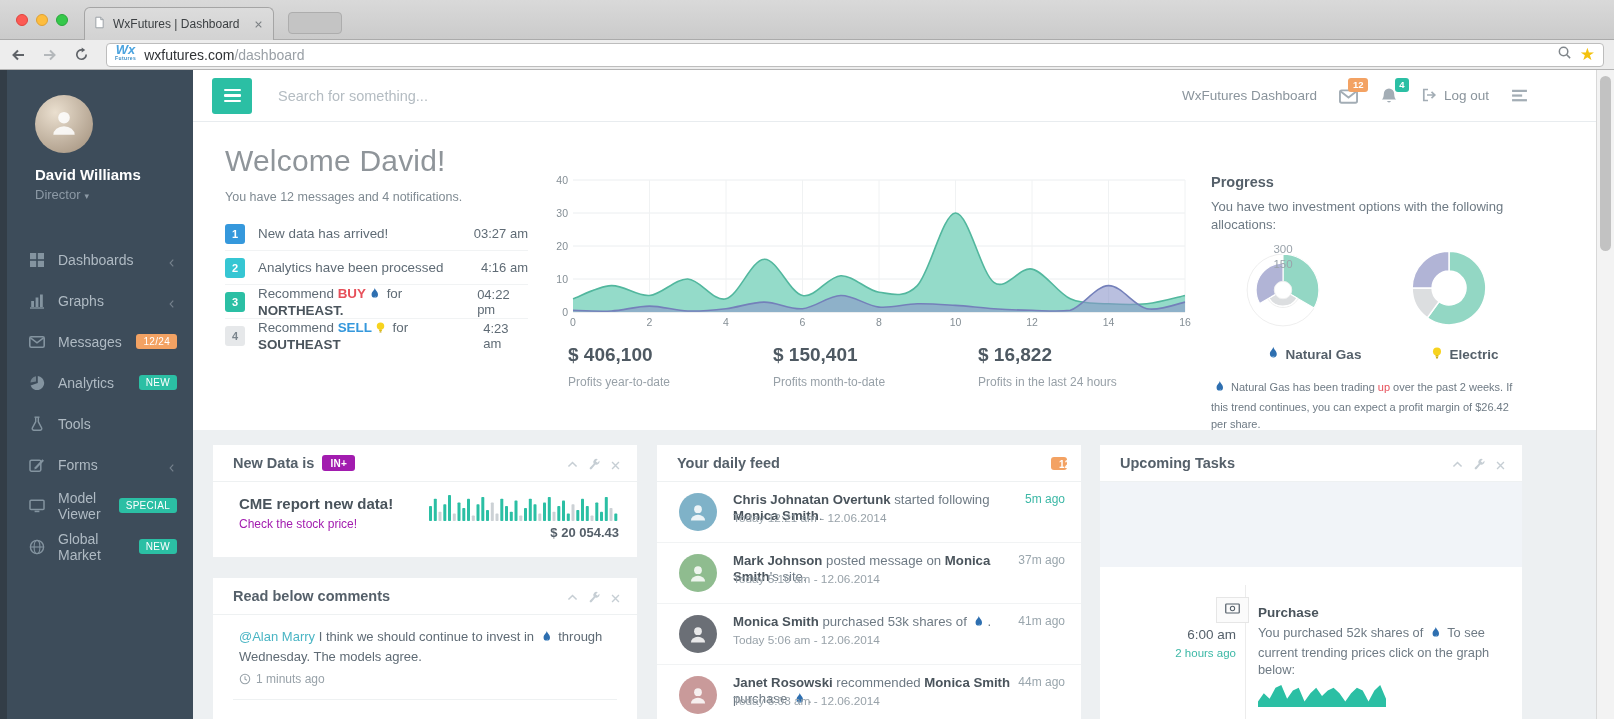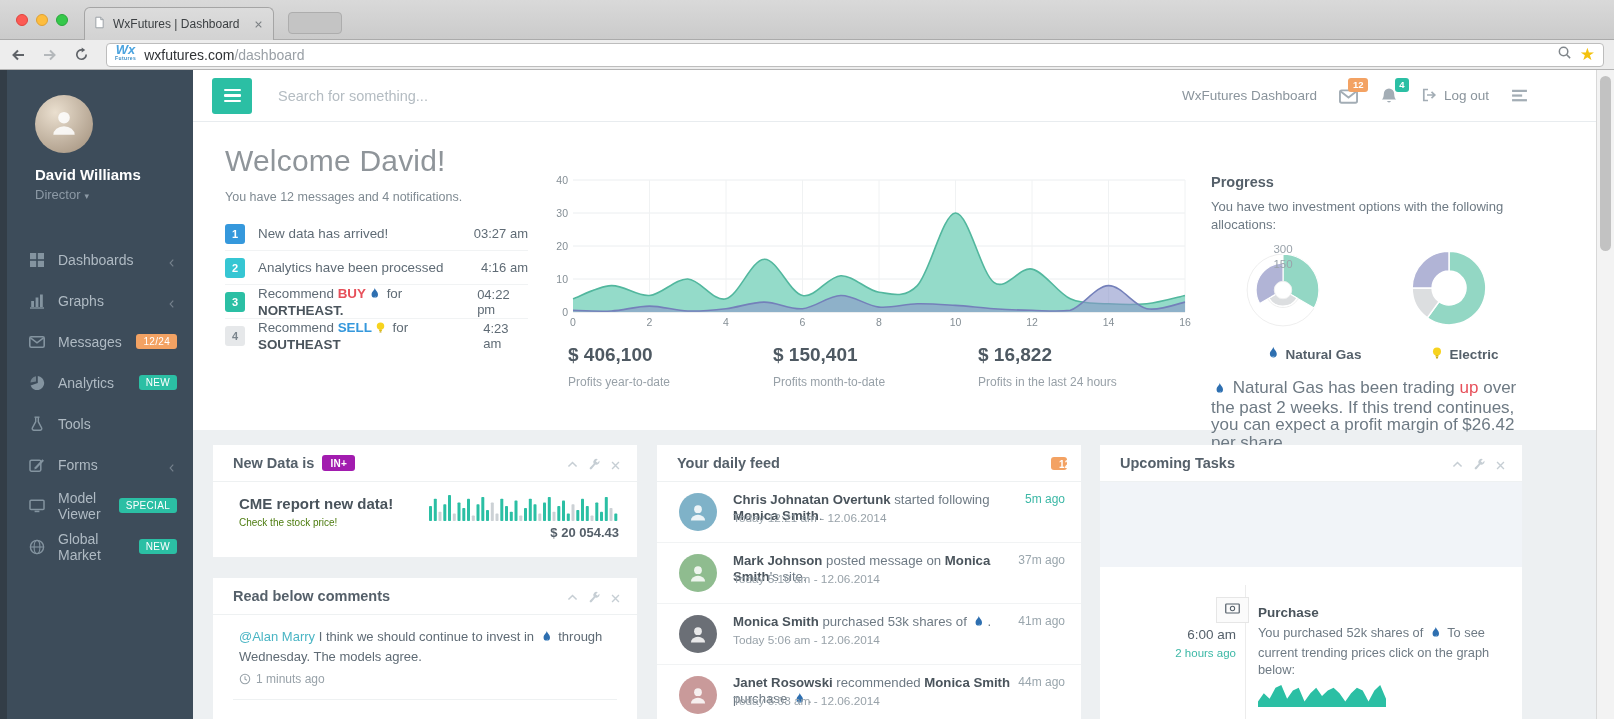--- a/index.html
+++ b/index.html
@@ -85,31 +85,31 @@
   .p-title{font-size:14.5px;font-weight:700;color:#55606a;}
   .p-desc{font-size:13px;color:#6e7a84;line-height:18px;margin-top:8px;}
   .p-charts{position:relative;height:100px;margin-top:8px;}
   .pchart1{position:absolute;left:26px;top:2px;width:92px;height:92px;}
   .pchart2{position:absolute;left:192px;top:0px;width:92px;height:92px;}
   .polar-labels{position:absolute;left:0;top:-2px;width:100%;text-align:center;font-size:11.5px;color:#9aa3ab;line-height:15px;}
   .p-labels{display:flex;margin-top:4px;}
   .p-label{display:flex;align-items:center;gap:6px;font-size:13.5px;font-weight:700;color:#55606a;}
   .p-label.one{margin-left:30px;width:145px;justify-content:center;}
   .p-label.two{margin-left:18px;width:120px;justify-content:center;}
-  .p-note{font-size:17px;color:#6e7a84;line-height:17.5px;margin-top:16px;width:310px;}
+  .p-note{font-size:11px;color:#6e7a84;line-height:17.5px;margin-top:16px;width:310px;}
 
   
   .panel{position:absolute;background:#fff;overflow:hidden;}
   .phead{height:37px;display:flex;align-items:center;padding:0 14px 0 20px;border-bottom:1px solid #eef1f2;}
   .phead .pt{font-size:14.5px;font-weight:700;color:#55606a;}
   .pctl{margin-left:auto;display:flex;gap:9px;color:#c6ced4;}
   .pctl span{width:13px;height:13px;cursor:pointer;}
   .badge-pill{font-size:10px;font-weight:700;color:#fff;padding:2.5px 8px;border-radius:3px;margin-left:8px;letter-spacing:.3px;}
   .cme-head{position:absolute;left:26px;top:50px;font-size:15px;font-weight:700;color:#4a545c;}
-  .cme-link{position:absolute;left:26px;top:72px;font-size:10px;color:#4d7c0f;cursor:pointer;}
+  .cme-link{position:absolute;left:26px;top:72px;font-size:12px;color:#a21caf;cursor:pointer;}
   .cme-spark{position:absolute;right:18px;top:48px;}
   .cme-val{position:absolute;right:18px;top:80px;font-size:13px;font-weight:700;color:#55606a;}
   .comment-body{position:absolute;left:26px;top:50px;width:370px;font-size:13px;color:#5f6b75;line-height:17.5px;}
   .comment-ago{position:absolute;left:26px;top:94px;display:flex;align-items:center;gap:5px;font-size:12px;color:#98a2a9;}
   .comment-ago .cic{width:12px;height:12px;color:#98a2a9;}
   .p2-div{position:absolute;left:20px;right:20px;top:121px;border-top:1px solid #eef1f2;}
   .feed-rows{position:absolute;left:0;top:37px;right:0;}
   .feed-row{position:relative;height:61px;border-bottom:1px solid #f1f3f4;cursor:pointer;}
   .f-avatar{position:absolute;left:22px;top:11px;width:38px;height:38px;border-radius:50%;display:flex;align-items:center;justify-content:center;color:rgba(255,255,255,.85);overflow:hidden;}
   .f-text{position:absolute;left:76px;top:10px;width:290px;font-size:13.2px;color:#6e7a84;line-height:16px;}

